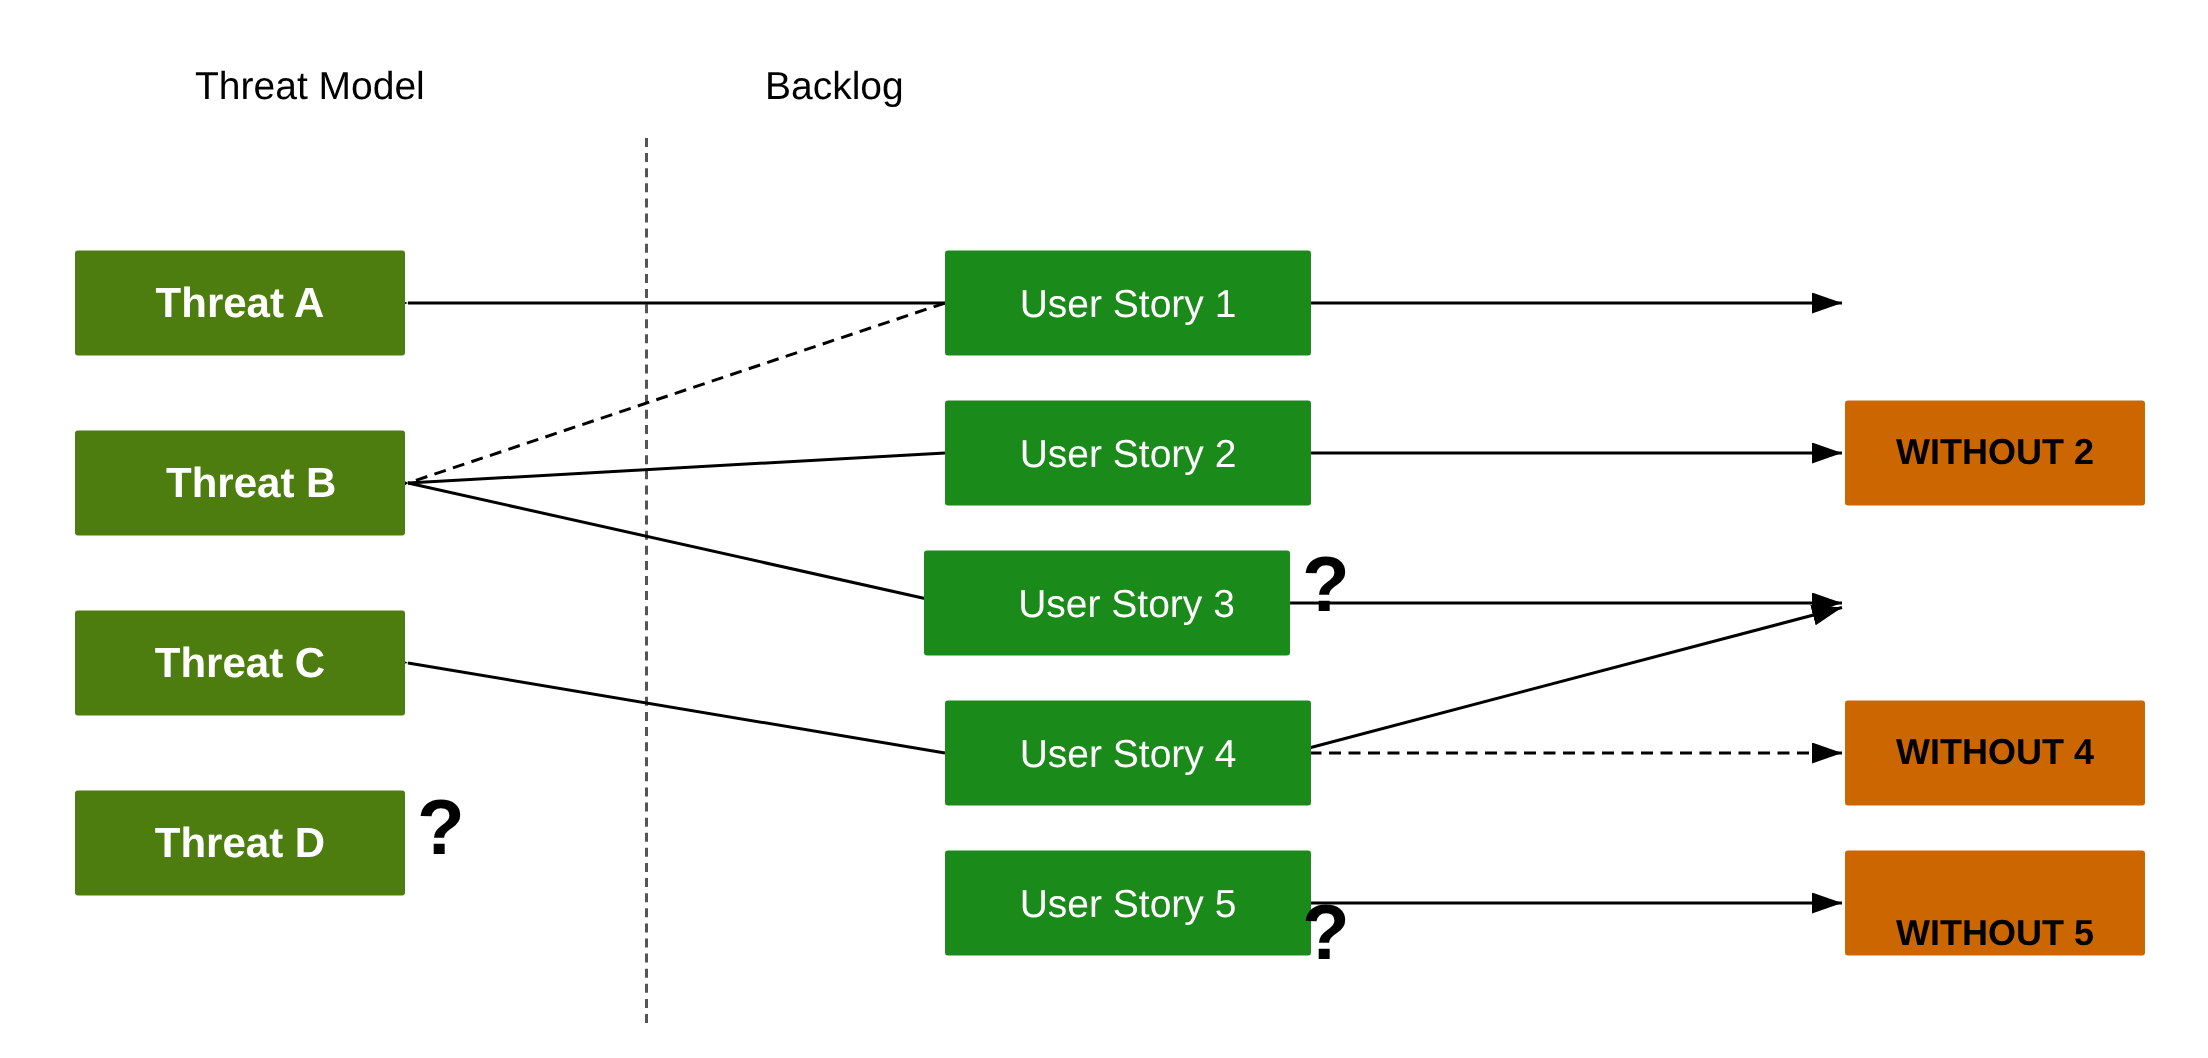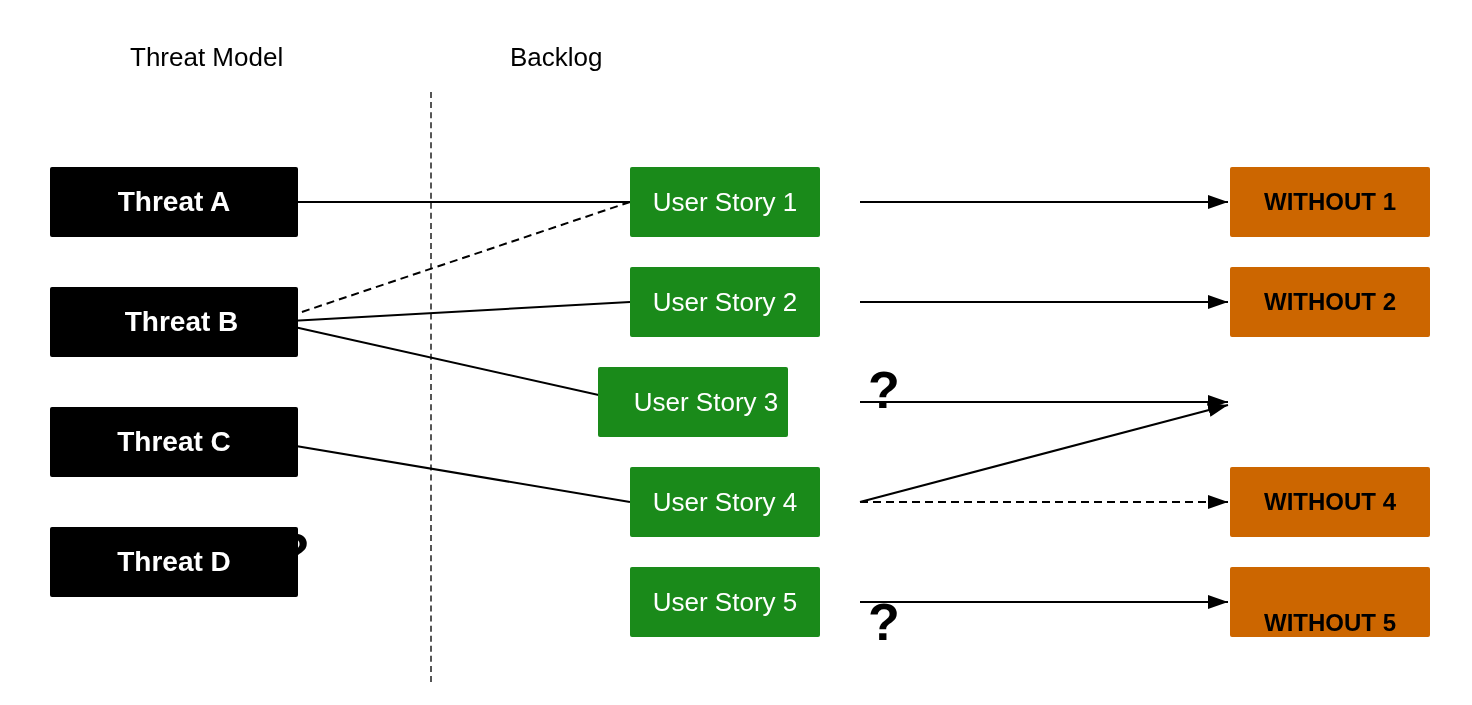--- a/index.html
+++ b/index.html
@@ -19,42 +19,42 @@
     }
     .column-header {
       position: absolute;
       top: 30px;
       font-size: 26px;
       font-weight: 400;
       color: #000;
     }
     .threat-box {
       position: absolute;
-      background: #000000;
+      background: #4d7c0f;
       color: #ffffff;
       font-size: 28px;
       font-weight: 600;
       display: flex;
       align-items: center;
       justify-content: center;
       border-radius: 2px;
-      width: 248px;
+      width: 220px;
       height: 70px;
     }
     .story-box {
       position: absolute;
       background: #1a8a1a;
       color: #ffffff;
       font-size: 26px;
       font-weight: 500;
       display: flex;
       align-items: center;
       justify-content: center;
       border-radius: 2px;
-      width: 190px;
+      width: 244px;
       height: 70px;
     }
     .without-box {
       position: absolute;
       background: #cc6600;
       color: #000000;
       font-size: 24px;
       font-weight: 700;
       display: flex;
       align-items: center;
@@ -143,36 +143,33 @@
   </div>
 
   <div class="question-mark" style="left:278px; top:510px;">?</div>
 
   <div class="story-box" style="left:630px; top:155px;">
     <span>User Story 1</span>
   </div>
   <div class="story-box" style="left:630px; top:255px;">
     <span>User Story 2</span>
   </div>
-  <div class="story-box" style="left:598px; top:355px;padding-left:26px;">
+  <div class="story-box" style="left:616px; top:355px;padding-left:26px;">
     <span>User Story 3</span>
   </div>
   <div class="story-box" style="left:630px; top:455px;">
     <span>User Story 4</span>
   </div>
   <div class="story-box" style="left:630px; top:555px;">
     <span>User Story 5</span>
   </div>
 
   <div class="question-mark" style="left:868px; top:348px;">?</div>
   <div class="question-mark" style="left:868px; top:580px;">?</div>
 
-  <div class="without-box" style="left:1230px; top:155px;">
-    <span>WITHOUT 1</span>
-  </div>
   <div class="without-box" style="left:1230px; top:255px;">
     <span>WITHOUT 2</span>
   </div>
   <div class="without-box" style="left:1230px; top:455px;">
     <span>WITHOUT 4</span>
   </div>
   <div class="without-box" style="left:1230px; top:555px;align-items:flex-end;">
     <span>WITHOUT 5</span>
   </div>
 

